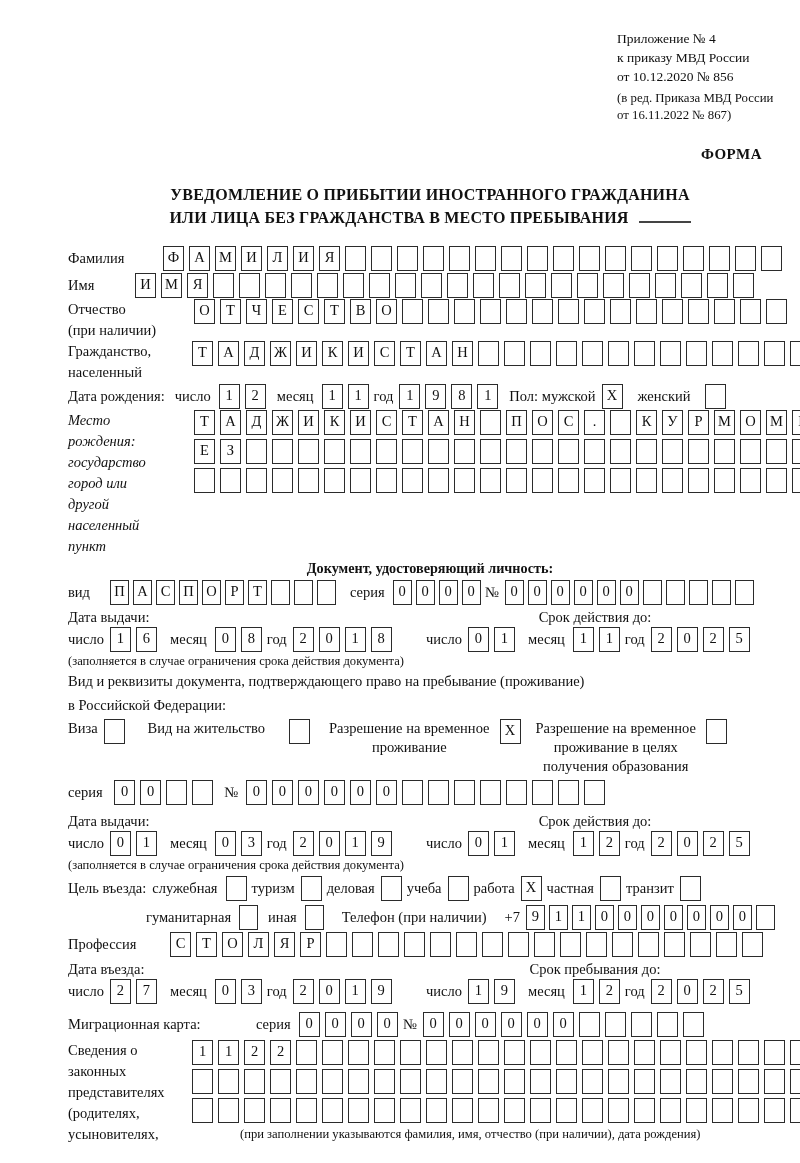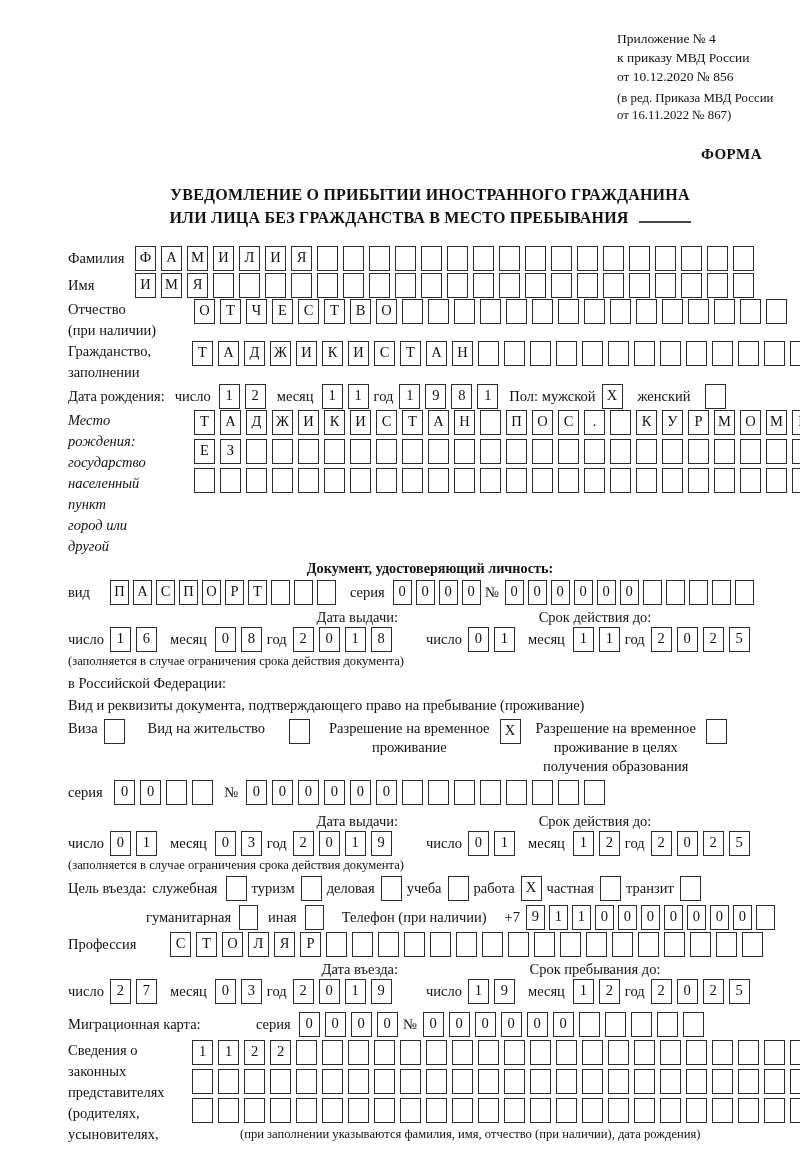--- a/index.html
+++ b/index.html
@@ -14,21 +14,21 @@
   .f-row{display:flex;align-items:center;min-height:27px;font-size:14.5px;}
   .f-row.top{align-items:flex-start;gap:24px;}
   .f-label{flex:none;}
   .lbl2{line-height:21px;}
   .cells{white-space:nowrap;}
   .cell{display:inline-block;box-sizing:border-box;width:21px;height:25px;border:1.8px solid #2b2b2b;margin-right:5px;text-align:center;font-size:14.5px;line-height:21px;vertical-align:middle;background:#fff;}
   .sm .cell{width:19px;margin-right:4px;}
   .center-bold{text-align:center;font-weight:bold;font-size:14.2px;}
   .date-grid{font-size:14.5px;}
   .dg-heads{display:flex;line-height:18px;}
-  .dg-heads .h-left{width:330px;text-align:right;}
+  .dg-heads .h-left{width:330px;text-align:left;}
   .dg-heads .h-right{flex:1;text-align:center;}
   .dg-cells{display:flex;align-items:center;min-height:27px;}
   .dg-left{width:330px;display:flex;align-items:center;}
   .dg-right{flex:1;display:flex;align-items:center;margin-left:28px;}
   .dg-note{text-align:left;font-size:12.6px;line-height:16px;margin-right:4px;}
   .gap6{margin-left:6px;}.gap8{margin-left:8px;}.gap10{margin-left:10px;}.gap14{margin-left:14px;}.gap18{margin-left:18px;}.gap24{margin-left:24px;}
   .opt-row{display:flex;align-items:flex-start;font-size:14.5px;margin-top:4px;}
   .opt{display:flex;align-items:flex-start;}
   .opt .txt{line-height:19px;text-align:center;}
   .note-sm{font-size:12.6px;}
@@ -52,42 +52,42 @@
   <div class="form-label">ФОРМА</div>
 
   <div class="title">
     <div>УВЕДОМЛЕНИЕ О ПРИБЫТИИ ИНОСТРАННОГО ГРАЖДАНИНА</div>
     <div>
       <span>ИЛИ ЛИЦА БЕЗ ГРАЖДАНСТВА В МЕСТО ПРЕБЫВАНИЯ</span><span class="blank-line"></span>
     </div>
   </div>
 
 
-  <div class="f-row" style="margin-top:16px;">
+  <div class="f-row" style="margin-top:16px;gap:28px;">
     <span class="f-label" style="width:67px;">Фамилия</span>
     <span class="cells"><span class="cell">Ф</span><span class="cell">А</span><span class="cell">М</span><span class="cell">И</span><span class="cell">Л</span><span class="cell">И</span><span class="cell">Я</span><span class="cell"></span><span class="cell"></span><span class="cell"></span><span class="cell"></span><span class="cell"></span><span class="cell"></span><span class="cell"></span><span class="cell"></span><span class="cell"></span><span class="cell"></span><span class="cell"></span><span class="cell"></span><span class="cell"></span><span class="cell"></span><span class="cell"></span><span class="cell"></span><span class="cell"></span></span>
   </div>
 
   <div class="f-row">
     <span class="f-label" style="width:67px;">Имя</span>
     <span class="cells"><span class="cell">И</span><span class="cell">М</span><span class="cell">Я</span><span class="cell"></span><span class="cell"></span><span class="cell"></span><span class="cell"></span><span class="cell"></span><span class="cell"></span><span class="cell"></span><span class="cell"></span><span class="cell"></span><span class="cell"></span><span class="cell"></span><span class="cell"></span><span class="cell"></span><span class="cell"></span><span class="cell"></span><span class="cell"></span><span class="cell"></span><span class="cell"></span><span class="cell"></span><span class="cell"></span><span class="cell"></span></span>
   </div>
 
   <div class="f-row top">
     <span class="f-label lbl2" style="width:102px;">
       <div>Отчество</div>
       <div>(при наличии)</div>
     </span>
     <span class="cells"><span class="cell">О</span><span class="cell">Т</span><span class="cell">Ч</span><span class="cell">Е</span><span class="cell">С</span><span class="cell">Т</span><span class="cell">В</span><span class="cell">О</span><span class="cell"></span><span class="cell"></span><span class="cell"></span><span class="cell"></span><span class="cell"></span><span class="cell"></span><span class="cell"></span><span class="cell"></span><span class="cell"></span><span class="cell"></span><span class="cell"></span><span class="cell"></span><span class="cell"></span><span class="cell"></span><span class="cell"></span></span>
   </div>
 
   <div class="f-row top">
     <span class="f-label lbl2" style="width:100px;">
       <div>Гражданство,</div>
-      <div>заполнении</div>
+      <div>населенный</div>
     </span>
     <span class="cells"><span class="cell">Т</span><span class="cell">А</span><span class="cell">Д</span><span class="cell">Ж</span><span class="cell">И</span><span class="cell">К</span><span class="cell">И</span><span class="cell">С</span><span class="cell">Т</span><span class="cell">А</span><span class="cell">Н</span><span class="cell"></span><span class="cell"></span><span class="cell"></span><span class="cell"></span><span class="cell"></span><span class="cell"></span><span class="cell"></span><span class="cell"></span><span class="cell"></span><span class="cell"></span><span class="cell"></span><span class="cell"></span><span class="cell"></span></span>
   </div>
 
   <div class="f-row">
     <span class="f-label">Дата рождения:</span>
     <span class="f-label gap10">число</span>
     <span class="cells gap8"><span class="cell">1</span><span class="cell">2</span></span>
     <span class="f-label gap6">месяц</span>
     <span class="cells gap8"><span class="cell">1</span><span class="cell">1</span></span>
@@ -96,22 +96,22 @@
     <span class="f-label gap6">Пол: мужской</span>
     <span class="cells gap6"><span class="cell">X</span></span>
     <span class="f-label gap10">женский</span>
     <span class="cells gap14"><span class="cell"></span></span>
   </div>
 
   <div class="f-row top">
     <span class="f-label lbl2" style="width:102px;font-style:italic;">
       <div>Место рождения:</div>
       <div>государство</div>
+      <div>город или другой</div>
       <div>населенный пункт</div>
-      <div>город или другой</div>
     </span>
     <span class="rep-rows">
       <span class="cells"><span class="cell">Т</span><span class="cell">А</span><span class="cell">Д</span><span class="cell">Ж</span><span class="cell">И</span><span class="cell">К</span><span class="cell">И</span><span class="cell">С</span><span class="cell">Т</span><span class="cell">А</span><span class="cell">Н</span><span class="cell"></span><span class="cell">П</span><span class="cell">О</span><span class="cell">С</span><span class="cell">.</span><span class="cell"></span><span class="cell">К</span><span class="cell">У</span><span class="cell">Р</span><span class="cell">М</span><span class="cell">О</span><span class="cell">М</span><span class="cell">Б</span></span>
       <span class="cells"><span class="cell">Е</span><span class="cell">З</span><span class="cell"></span><span class="cell"></span><span class="cell"></span><span class="cell"></span><span class="cell"></span><span class="cell"></span><span class="cell"></span><span class="cell"></span><span class="cell"></span><span class="cell"></span><span class="cell"></span><span class="cell"></span><span class="cell"></span><span class="cell"></span><span class="cell"></span><span class="cell"></span><span class="cell"></span><span class="cell"></span><span class="cell"></span><span class="cell"></span><span class="cell"></span><span class="cell"></span></span>
       <span class="cells"><span class="cell"></span><span class="cell"></span><span class="cell"></span><span class="cell"></span><span class="cell"></span><span class="cell"></span><span class="cell"></span><span class="cell"></span><span class="cell"></span><span class="cell"></span><span class="cell"></span><span class="cell"></span><span class="cell"></span><span class="cell"></span><span class="cell"></span><span class="cell"></span><span class="cell"></span><span class="cell"></span><span class="cell"></span><span class="cell"></span><span class="cell"></span><span class="cell"></span><span class="cell"></span><span class="cell"></span></span>
     </span>
   </div>
 
   <div class="center-bold" style="margin-top:3px;">Документ, удостоверяющий личность:</div>
 
@@ -143,22 +143,22 @@
         <span class="cells gap6"><span class="cell">0</span><span class="cell">1</span></span>
         <span class="gap8">месяц</span>
         <span class="cells gap8"><span class="cell">1</span><span class="cell">1</span></span>
         <span>год</span>
         <span class="cells gap6"><span class="cell">2</span><span class="cell">0</span><span class="cell">2</span><span class="cell">5</span></span>
       </div>
     </div>
     <div class="dg-note">(заполняется в случае ограничения срока действия документа)</div>
   </div>
 
+  <div style="margin-top:2px;font-size:14.5px;line-height:20px;">Вид и реквизиты документа, подтверждающего право на пребывание (проживание)</div>
   <div style="margin-top:4px;font-size:14.5px;line-height:20px;">в Российской Федерации:</div>
-  <div style="margin-top:2px;font-size:14.5px;line-height:20px;">Вид и реквизиты документа, подтверждающего право на пребывание (проживание)</div>
 
   <div class="opt-row">
     <span class="opt">
       <span class="txt">Виза</span>
       <span class="cells gap6"><span class="cell"></span></span>
     </span>
     <span class="opt gap18">
       <span class="txt">Вид на жительство</span>
       <span class="cells gap24"><span class="cell"></span></span>
     </span>

